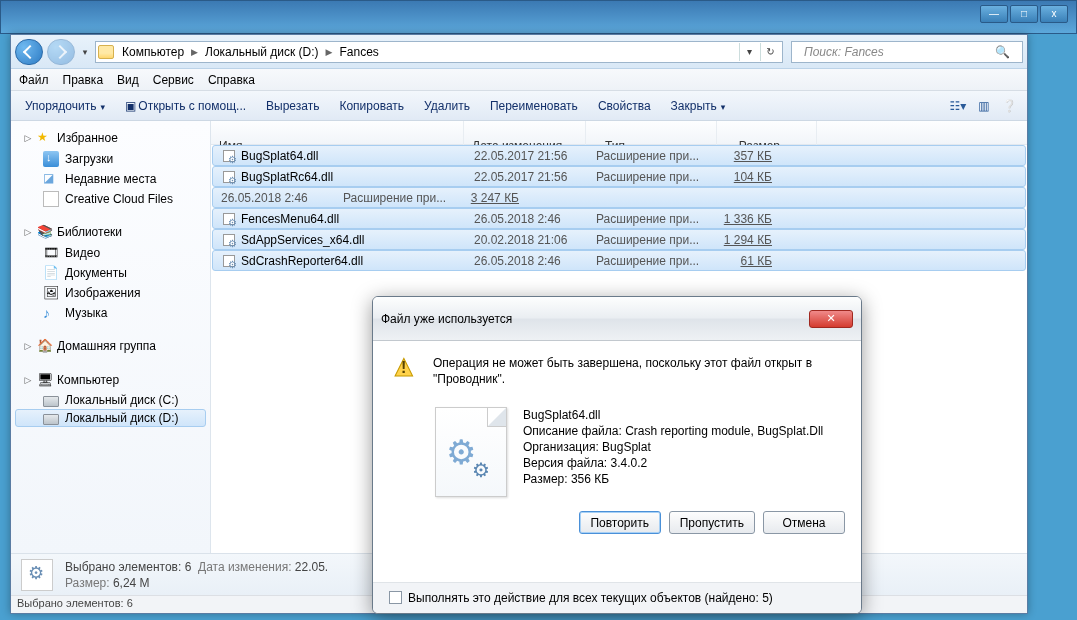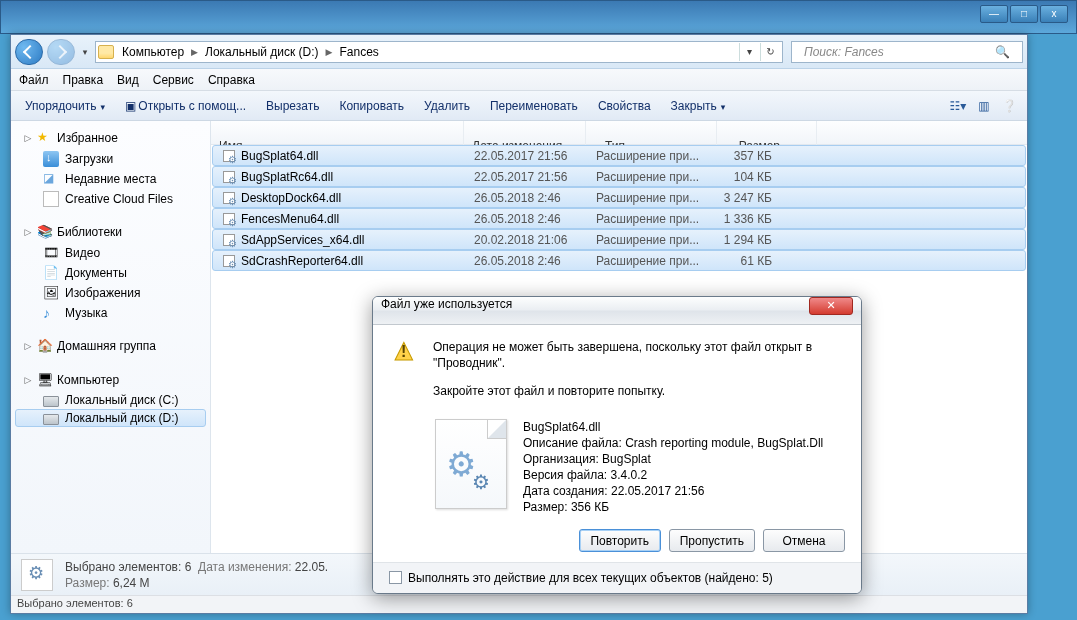--- a/index.html
+++ b/index.html
@@ -72,56 +72,56 @@
   
   .filepane { flex:1; background:#fff; display:flex; flex-direction:column; }
   .colheader { height:24px; background:linear-gradient(#fdfeff,#f2f5f9); border-bottom:1px solid #e2e8ef; display:flex; }
   .col { padding:18px 8px; border-right:1px solid #e8edf2; color:#333; }
   .col.c-name { width:253px; } .col.c-date{ width:122px; } .col.c-type{ width:120px;margin-left:11px; } .col.c-size{ width:100px; text-align:right; padding-right:36px;}
   .rows { flex:1; overflow:auto; }
   .row { display:flex; height:21px; align-items:center; }
   .row.selected { background:linear-gradient(#e6f1fc,#cfe5fa); border:1px solid #a7cdf0; border-radius:3px; margin:0 1px; }
   .cell { padding:2px 8px; white-space:nowrap; overflow:hidden; text-overflow:ellipsis; }
   .cell.c-name { width:253px; display:flex; align-items:center; gap:4px; }
-  .cell.c-date{ width:122px; color:#555;} .cell.c-type{ width:120px; color:#555;} .cell.c-size{ width:100px; text-align:right; padding-right:36px; color:#555;}
+  .cell.c-date{ width:122px; color:#555;} .cell.c-type{ width:120px; color:#555;} .cell.c-size{ width:100px; text-align:right; padding-right:36px; color:#555;text-decoration:underline;}
   .gearico { width:16px; height:16px; position:relative; }
   .gearico::before { content:''; position:absolute; inset:2px; border:1px solid #999; background:#fff; }
   .gearico::after { content:'⚙'; position:absolute; font-size:10px; right:0; bottom:-1px; color:#6a8fb5; }
 
   
   .details { height:42px; background:linear-gradient(#f3f7fb,#e9f0f7); border-top:1px solid #dae2ea; display:flex; align-items:center; padding:4px 10px; gap:12px; color:#444; }
   .details .thumb { width:32px; height:32px; border:1px solid #ccc; background:#fff; position:relative; }
   .details .thumb::after { content:'⚙'; position:absolute; font-size:18px; left:6px; top:2px; color:#6a8fb5; }
   .details .dline { line-height:16px; }
   .details .lbl { color:#777; }
 
   
   .status { height:18px; background:#f2f4f7; border-top:1px solid #dcdfe4; padding:1px 6px; color:#444; font-size:11px; }
 
   
   .dialog { position:absolute; left:372px; top:296px; width:490px; background:#fff; border:1px solid #6a7a8a; box-shadow:0 4px 20px rgba(0,0,0,.4); border-radius:6px; overflow:hidden; }
-  .dlg-title { height:28px; background:linear-gradient(#fdfefe,#eaeef2 48%,#dfe4ea 52%,#eef1f4); border-bottom:1px solid #c2c8ce; display:flex; padding:0 8px; }
+  .dlg-title { height:44px; background:linear-gradient(#fdfefe,#eaeef2 48%,#dfe4ea 52%,#eef1f4); border-bottom:1px solid #c2c8ce; display:flex; align-items:center; padding:0 8px; }
   .dlg-close { margin-left:auto; width:44px; height:18px; background:linear-gradient(#f08a8a,#d43b2f); border:1px solid #a02820; border-radius:3px; color:#fff; text-align:center; line-height:14px; font-size:11px; }
   .dlg-body { padding:14px 16px 10px 16px; }
   .dlg-row1 { display:flex; gap:12px; }
   .warn-icon { width:32px; height:32px; flex:none; position:relative; }
   .warn-icon::before { content:'▲'; font-size:30px; color:#ffd24a; position:absolute; left:0; top:-6px; -webkit-text-stroke:1px #c79a00; }
   .warn-icon::after { content:'!'; position:absolute; left:12px; top:4px; font-size:16px; font-weight:bold; color:#574300; }
   .dlg-text { flex:1; line-height:16px; }
   .dlg-text p { margin-bottom:12px; }
   .dlg-fileinfo { display:flex; gap:16px; margin:8px 0 14px 46px; }
   .bigthumb { width:72px; height:90px; border:1px solid #ccc; background:linear-gradient(#fff,#f5f8fb); position:relative; box-shadow:1px 1px 2px #ddd; }
   .bigthumb::before { content:''; position:absolute; right:0; top:0; width:18px; height:18px; background:linear-gradient(135deg,#fff 48%,#dfe5eb 52%); border-left:1px solid #ccc; border-bottom:1px solid #ccc; }
   .bigthumb .g1 { position:absolute; left:10px; top:24px; font-size:34px; color:#7faad4; }
   .bigthumb .g2 { position:absolute; left:36px; top:50px; font-size:20px; color:#5a86b2; }
   .finfo { line-height:16px; }
   .dlg-btns { display:flex; justify-content:flex-end; gap:8px; margin-top:6px; }
   .btn { min-width:82px; height:23px; background:linear-gradient(#fdfdfd,#e7eaee); border:1px solid #8a97a5; border-radius:3px; padding:0 10px; font-size:12px; }
   .btn.default { border-color:#4a90d8; box-shadow:0 0 0 1px #a7d0f5 inset; }
-  .dlg-foot { border-top:1px solid #e0e4e8; background:#f2f4f7; padding:8px 16px; display:flex; align-items:flex-start; gap:6px; }
+  .dlg-foot { border-top:1px solid #e0e4e8; background:#f2f4f7; padding:8px 16px; display:flex; align-items:flex-start; gap:6px;margin-top:38px; }
   .chk { width:13px; height:13px; border:1px solid #8a97a5; background:#fff; }
 </style>
 </head>
 <body>
 
 <div class="bgwin">
   <div class="titlebar-ctrls">
     <div>—</div>
     <div>□</div>
     <div class="close">x</div>
@@ -268,24 +268,20 @@
           <div class="row selected">
             <div class="cell c-name">
               <span class="gearico"></span>
               <span>BugSplatRc64.dll</span>
             </div>
             <div class="cell c-date">22.05.2017 21:56</div>
             <div class="cell c-type">Расширение при...</div>
             <div class="cell c-size">104 КБ</div>
           </div>
           <div class="row selected">
-            <div class="cell c-name">
-              <span class="gearico"></span>
-              <span>DesktopDock64.dll</span>
-            </div>
             <div class="cell c-date">26.05.2018 2:46</div>
             <div class="cell c-type">Расширение при...</div>
             <div class="cell c-size">3 247 КБ</div>
           </div>
           <div class="row selected">
             <div class="cell c-name">
               <span class="gearico"></span>
               <span>FencesMenu64.dll</span>
             </div>
             <div class="cell c-date">26.05.2018 2:46</div>
@@ -328,34 +324,32 @@
 <div class="dialog">
   <div class="dlg-title">
     <span>Файл уже используется</span>
     <div class="dlg-close">✕</div>
   </div>
   <div class="dlg-body">
     <div class="dlg-row1">
       <div class="warn-icon"></div>
       <div class="dlg-text">
         <p>Операция не может быть завершена, поскольку этот файл открыт в "Проводник".</p>
-        <p>Закройте этот файл и повторите попытку.</p>
       </div>
     </div>
     <div class="dlg-fileinfo">
       <div class="bigthumb">
         <span class="g1">⚙</span>
         <span class="g2">⚙</span>
       </div>
       <div class="finfo">
         <div>BugSplat64.dll</div>
         <div>Описание файла: Crash reporting module, BugSplat.Dll</div>
         <div>Организация: BugSplat</div>
         <div>Версия файла: 3.4.0.2</div>
-        <div>Дата создания: 22.05.2017 21:56</div>
         <div>Размер: 356 КБ</div>
       </div>
     </div>
     <div class="dlg-btns">
       <button class="btn default">Повторить</button>
       <button class="btn">Пропустить</button>
       <button class="btn">Отмена</button>
     </div>
   </div>
   <div class="dlg-foot">

